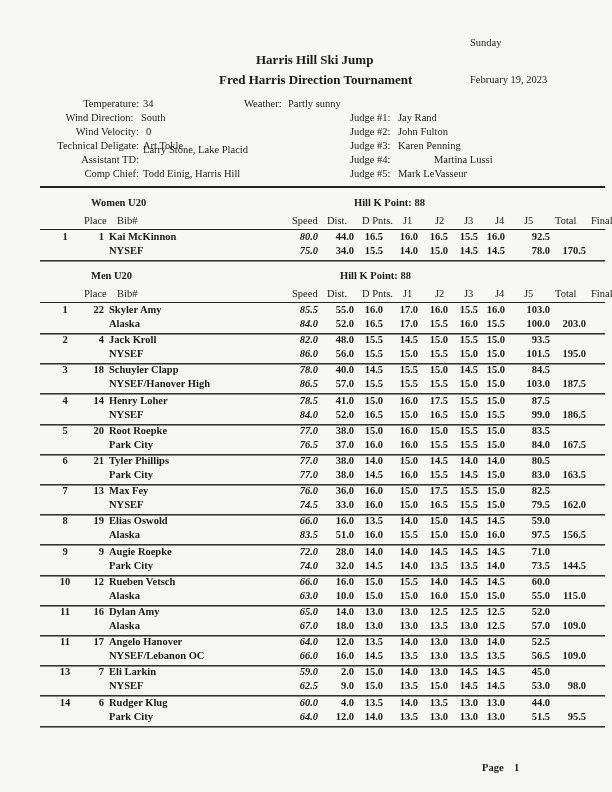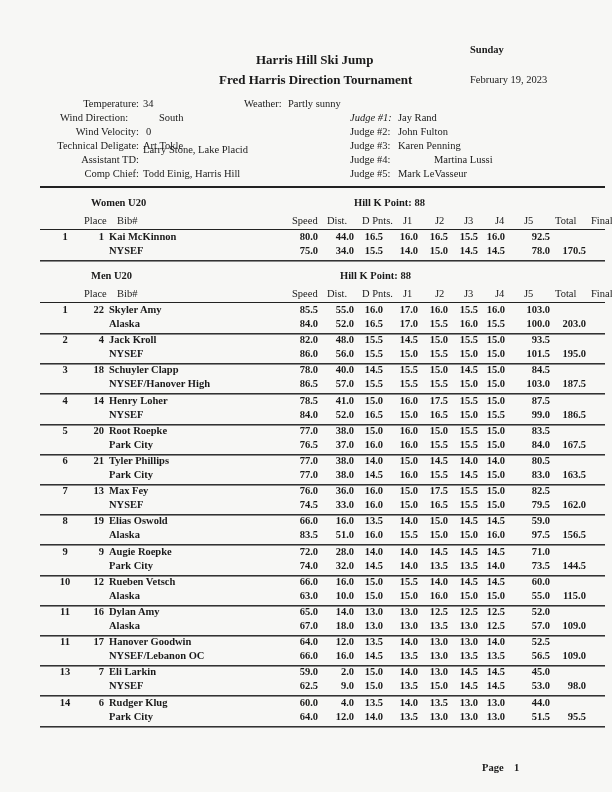--- a/index.html
+++ b/index.html
@@ -11,57 +11,57 @@
   .b{font-weight:bold;}
   .rule{position:absolute;left:40px;width:565px;height:1px;background:#222;}
   .rule.double{height:1px;border-bottom:1px solid #888;background:#333;}
   .row{position:absolute;left:0;width:612px;height:14px;font-size:10.5px;font-weight:bold;white-space:nowrap;}
   .row span{position:absolute;top:0;}
   .hdr{position:absolute;left:0;width:612px;height:14px;font-size:10.5px;white-space:nowrap;}
   .hdr span{position:absolute;top:0;margin-left:32px;}
   .c-place{left:56px;width:18px;text-align:center;}
   .c-bib{left:76px;width:28px;text-align:right;}
   .c-name{left:109px;}
-  .c-dist{left:284px;width:34px;text-align:right;}
+  .c-dist{left:284px;width:34px;text-align:right;font-style:italic;}
   .c-dp{left:322px;width:32px;text-align:right;}
   .c-j1{left:355px;width:28px;text-align:right;}
   .c-j2{left:390px;width:28px;text-align:right;}
   .c-j3{left:420px;width:28px;text-align:right;}
   .c-j4{left:450px;width:28px;text-align:right;}
   .c-j5{left:477px;width:28px;text-align:right;}
   .c-tot{left:516px;width:34px;text-align:right;}
   .c-fin{left:554px;width:32px;text-align:right;}
 </style>
 </head>
 <body>
 
 <div class="abs title" style="left:256px;top:52px;">Harris Hill Ski Jump</div>
 <div class="abs title" style="left:219px;top:72px;">Fred Harris Direction Tournament</div>
-<div class="abs small" style="left:470px;top:44px;font-weight:bold;">Sunday</div>
+<div class="abs small" style="left:470px;top:37px;">Sunday</div>
 <div class="abs small" style="left:470px;top:74px;">February 19, 2023</div>
 
 <div>
   <div class="abs small" style="left:82px;top:98px;width:57px;text-align:right;">Temperature:</div>
   <div class="abs small" style="left:143px;top:98px;">34</div>
-  <div class="abs small" style="left:60px;top:112px;width:79px;text-align:left;">Wind Direction:</div>
-  <div class="abs small" style="left:159px;top:112px;">South</div>
+  <div class="abs small" style="left:60px;top:112px;width:79px;text-align:center;">Wind Direction:</div>
+  <div class="abs small" style="left:141px;top:112px;">South</div>
   <div class="abs small" style="left:60px;top:126px;width:79px;text-align:right;">Wind Velocity:</div>
   <div class="abs small" style="left:146px;top:126px;">0</div>
   <div class="abs small" style="left:40px;top:140px;width:99px;text-align:right;">Technical Deligate:</div>
   <div class="abs small" style="left:143px;top:140px;">Art Tokle</div>
   <div class="abs small" style="left:60px;top:154px;width:79px;text-align:right;">Assistant TD:</div>
   <div class="abs small" style="left:143px;top:144px;">Larry Stone, Lake Placid</div>
   <div class="abs small" style="left:60px;top:168px;width:79px;text-align:right;">Comp Chief:</div>
   <div class="abs small" style="left:143px;top:168px;">Todd Einig, Harris Hill</div>
   <div class="abs small" style="left:244px;top:98px;">Weather:</div>
   <div class="abs small" style="left:288px;top:98px;">Partly sunny</div>
 </div>
 
 <div>
-  <div class="abs small" style="left:350px;top:112px;font-style:italic;">Judge #1:</div>
+  <div class="abs small" style="left:350px;top:112px;">Judge #1:</div>
   <div class="abs small" style="left:398px;top:112px;">Jay Rand</div>
   <div class="abs small" style="left:350px;top:126px;">Judge #2:</div>
   <div class="abs small" style="left:398px;top:126px;">John Fulton</div>
   <div class="abs small" style="left:350px;top:140px;">Judge #3:</div>
   <div class="abs small" style="left:398px;top:140px;">Karen Penning</div>
   <div class="abs small" style="left:350px;top:154px;">Judge #4:</div>
   <div class="abs small" style="left:398px;top:154px;margin-left:36px;">Martina Lussi</div>
   <div class="abs small" style="left:350px;top:168px;">Judge #5:</div>
   <div class="abs small" style="left:398px;top:168px;">Mark LeVasseur</div>
 </div>
@@ -439,21 +439,21 @@
         <span class="c-j5">12.5</span>
         <span class="c-tot">57.0</span>
         <span class="c-fin">109.0</span>
       </div>
     </div>
     <div class="rule double" style="top:635px;"></div>
     <div>
       <div class="row" style="top:636.2px;">
         <span class="c-place">11</span>
         <span class="c-bib">17</span>
-        <span class="c-name">Hanover Goodwin</span>
+        <span class="c-name">Angelo Hanover</span>
         <span class="c-dist">64.0</span>
         <span class="c-dp">12.0</span>
         <span class="c-j1">13.5</span>
         <span class="c-j2">14.0</span>
         <span class="c-j3">13.0</span>
         <span class="c-j4">13.0</span>
         <span class="c-j5">14.0</span>
         <span class="c-tot">52.5</span>
       </div>
       <div class="row" style="top:650.2px;">

